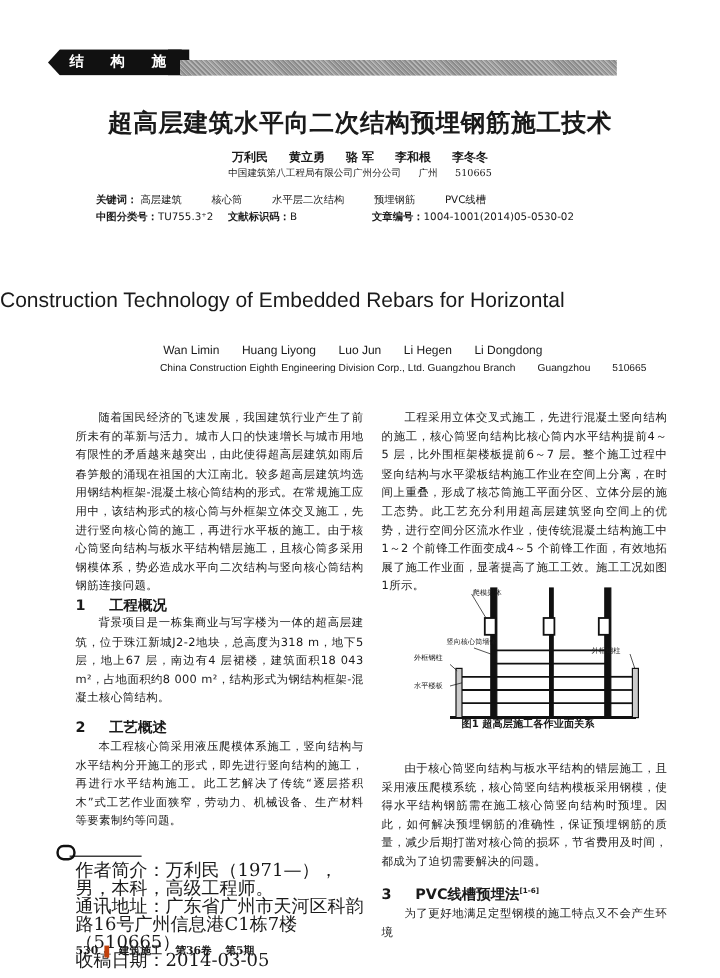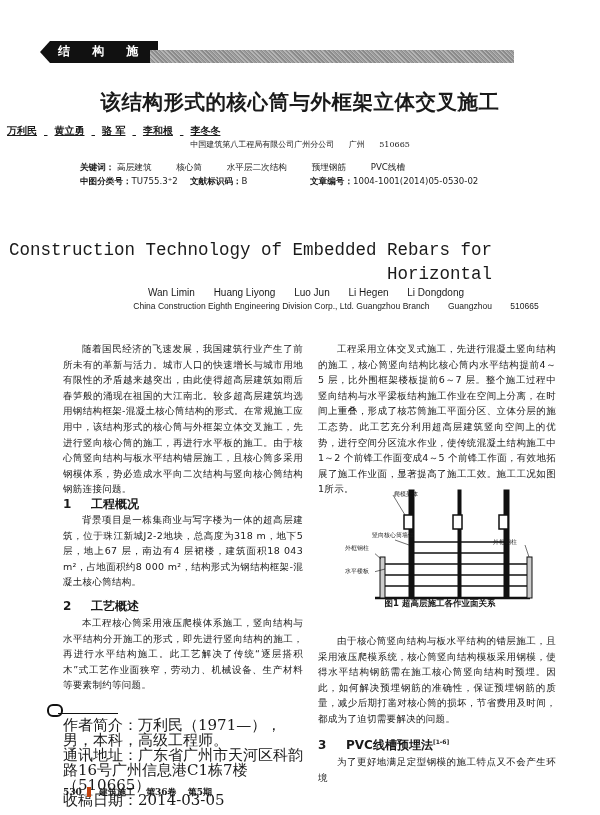--- a/index.html
+++ b/index.html
@@ -12,34 +12,34 @@
       clip-path: polygon(10px 0, 100% 0, 100% 100%, 10px 100%, 0 50%); }
     .banner-tab::after { content: ""; }
     .banner-tab-slant { left: 140px; top: 41px; width: 28px; height: 22px; background: #111;
       clip-path: polygon(0 0, 40% 0, 100% 100%, 0 100%); }
     .banner-label { left: 58px; top: 43px; color: #fff; font-size: 12px; font-weight: bold; letter-spacing: 9px; }
     .banner-bar { left: 150px; top: 50px; width: 364px; height: 13px;
       background: repeating-linear-gradient(45deg, #8a8a8a 0 1px, #b5b5b5 1px 2px, #9c9c9c 2px 3px); }
 
     
     .cn-title { left: 0; width: 600px; top: 88px; text-align: center; font-size: 20.5px; font-weight: bold; letter-spacing: 0.5px; }
-    .cn-authors { left: 0; width: 600px; top: 124px; text-align: left; font-size: 10px; font-weight: bold; word-spacing: 0; text-decoration: underline; }
+    .cn-authors { left: 0; width: 600px; top: 124px; text-align: center; font-size: 10px; font-weight: bold; word-spacing: 0; }
     .cn-authors span { margin: 0 7px; }
     .cn-affil { left: 0; width: 600px; top: 139px; text-align: center; font-size: 8px; font-family: "DejaVu Serif", serif; }
     .cn-affil span { margin: 0 6px; }
 
     .abs-block { left: 80px; top: 160px; width: 460px; font-size: 8.6px; line-height: 14px; }
     .lbl { font-weight: bold; }
     .kw span.kwi { margin-right: 22px; }
     .meta-row { display: flex; }
     .meta-row .m1 { width: 110px; }
     .meta-row .m2 { width: 120px; }
 
-    .en-title { left: 0; width: 492px; top: 238px; text-align: right; font-family: Liberation Mono, monospace; font-size: 17.5px; line-height: 24px; }
-    .en-authors { left: 12px; width: 588px; top: 287px; text-align: center; font-family: "Liberation Sans", sans-serif; font-size: 10px; }
+    .en-title { left: 0; width: 492px; top: 238px; text-align: left; font-family: Liberation Sans, sans-serif; font-size: 17.5px; line-height: 24px; }
+    .en-authors { left: 0; width: 588px; top: 287px; text-align: center; font-family: "Liberation Sans", sans-serif; font-size: 10px; }
     .en-authors span { margin: 0 8px; }
     .en-affil { left: 0; width: 600px; top: 301px; text-align: center; font-family: "Liberation Sans", sans-serif; font-size: 8.5px; margin-left: 36px; }
     .en-affil span { margin: 0 8px; }
 
     
     .para { font-size: 9.5px; line-height: 15.6px; text-align: justify; letter-spacing: 0.3px; }
     .para.indent { text-indent: 2em; }
     .col-left { left: 63px; width: 240px; }
     .col-right { left: 318px; width: 238px; }
     .sec-head { font-size: 12px; font-weight: bold; }
@@ -59,21 +59,21 @@
     .footer .j { margin-right: 8px; text-align: center; }
   </style>
 </head>
 <body>
 
 <div class="abs banner-tab"></div>
 <div class="abs banner-tab-slant"></div>
 <div class="abs banner-label">结 构 施 工</div>
 <div class="abs banner-bar"></div>
 
-<div class="abs cn-title">该结构形式的核心筒与外框架立体交叉施工</div>
+<div class="abs cn-title">超高层建筑水平向二次结构预埋钢筋施工技术</div>
 <div class="abs cn-authors">
   <span>万利民</span>
   <span>黄立勇</span>
   <span>骆 军</span>
   <span>李和根</span>
   <span>李冬冬</span>
 </div>
 <div class="abs cn-affil">
   <span>中国建筑第八工程局有限公司广州分公司</span>
   <span>广州</span>

